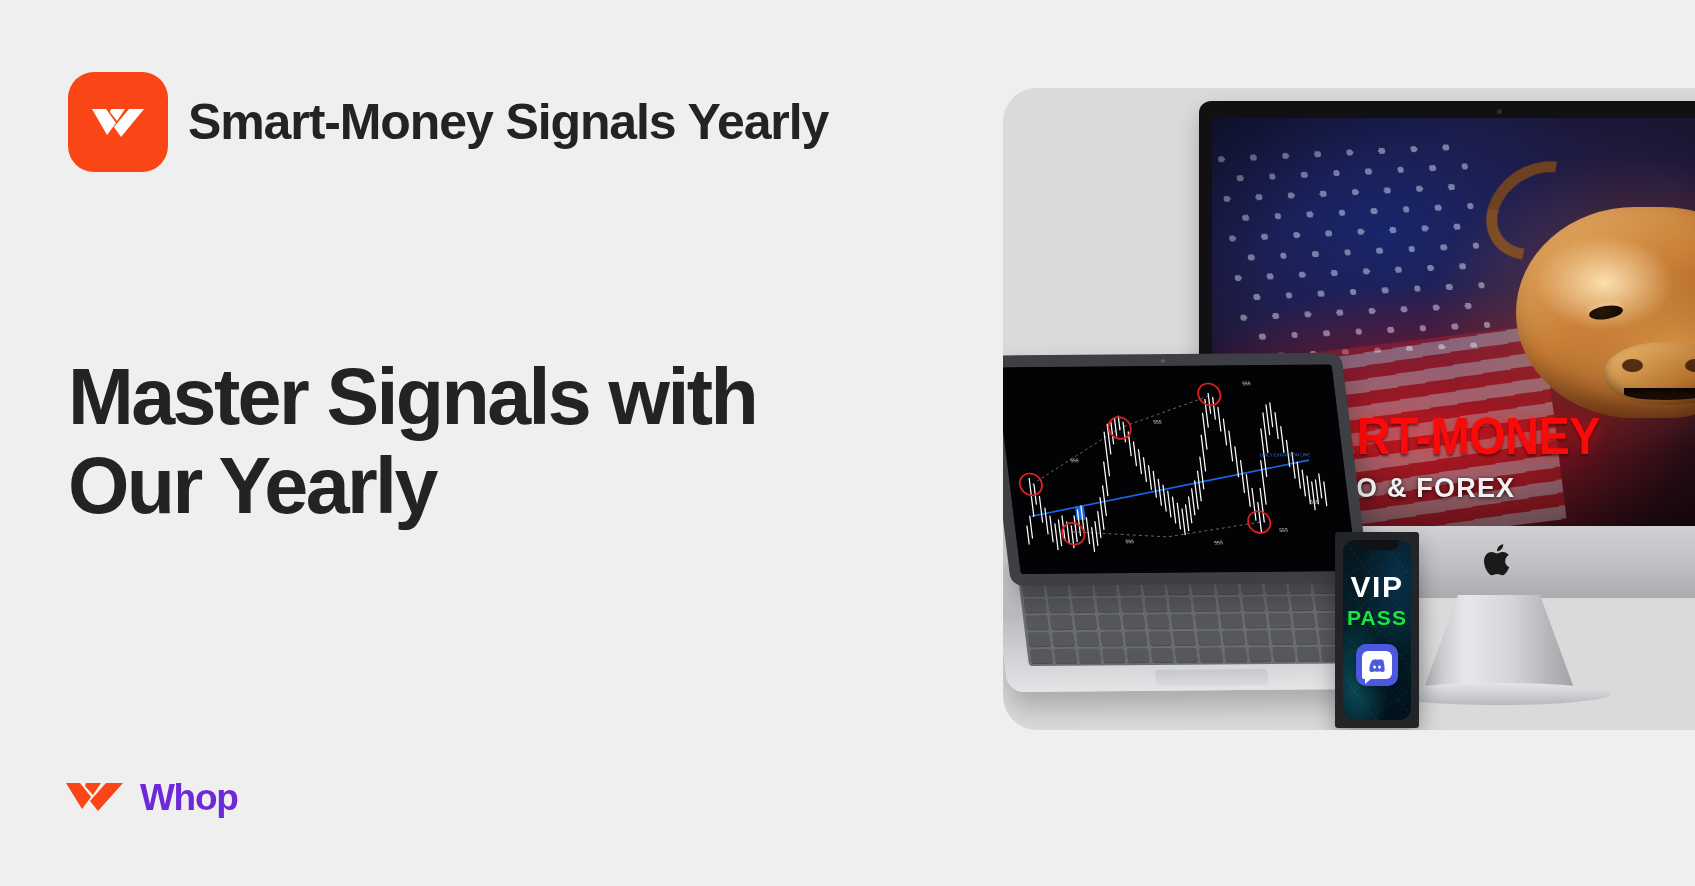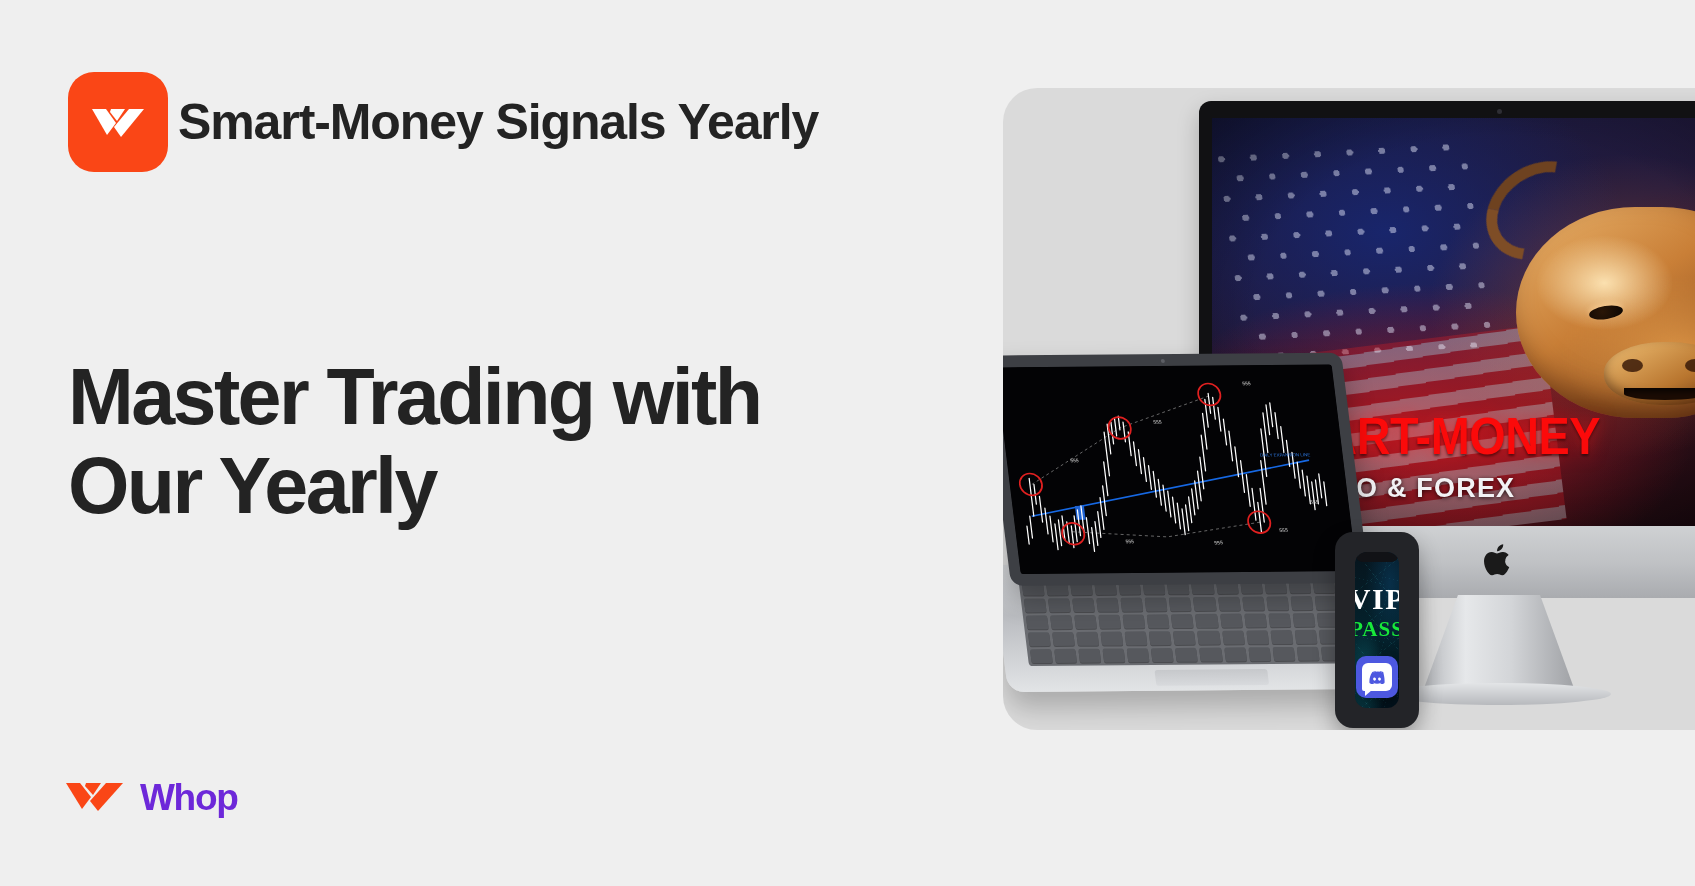--- a/index.html
+++ b/index.html
@@ -25,21 +25,21 @@
     overflow: hidden;
   }
 
   
   .brand-row {
     position: absolute;
     left: 68px;
     top: 72px;
     display: flex;
     align-items: center;
-    gap: 10px;
+    gap: 20px;
     text-align: right;
   }
 
   .brand-logo {
     width: 100px;
     height: 100px;
     border-radius: 26px;
     background: #fa4616;
     display: flex;
     align-items: center;
@@ -362,25 +362,24 @@
   }
 
   
   .iphone {
     position: absolute;
     left: 332px;
     top: 444px;
     width: 84px;
     height: 196px;
     background: #232428;
-    border-radius: 18px;
-    padding: 20px;
+    border-radius: 3px;
+    padding: 8px;
     box-shadow: 0 10px 22px rgba(0,0,0,0.32);
     z-index: 5;
-    font-family: Liberation Serif, serif;
   }
   .ip-screen {
     position: relative;
     width: 100%; height: 100%;
     border-radius: 12px;
     overflow: hidden;
     background:
       radial-gradient(ellipse 70% 50% at 20% 82%, rgba(16,120,130,0.55), transparent 70%),
       radial-gradient(ellipse 80% 60% at 80% 20%, rgba(10,60,96,0.6), transparent 70%),
       linear-gradient(165deg, #06141d 0%, #04222c 48%, #02101a 100%);
@@ -467,21 +466,21 @@
       <svg width="56" height="40" viewBox="0 0 56 40" aria-hidden="true">
         <path d="M2 7 L16 7 L26 21 L17 33 Z" fill="#ffffff"></path>
         <path d="M21 7 L35 7 L27 19 L20 10 Z" fill="#ffffff"></path>
         <path d="M39 7 L54 7 L31 35 L24 25 Z" fill="#ffffff"></path>
       </svg>
     </div>
     <div class="brand-title">Smart-Money Signals Yearly</div>
   </div>
 
   <div class="headline">
-    <span class="l1">Master Trading with</span>
+    <span class="l1">Master Signals with</span>
     <span class="l2">Our Yearly</span>
   </div>
 
   <div class="footer-brand">
     <span class="footer-mark">
       <svg width="58" height="34" viewBox="0 0 58 34" aria-hidden="true">
         <path d="M0 5 L14 5 L25 19 L16 31 Z" fill="#fa4616"></path>
         <path d="M20 5 L35 5 L27 17 L19 8 Z" fill="#fa4616"></path>
         <path d="M40 5 L57 5 L32 33 L24 23 Z" fill="#fa4616"></path>
       </svg>

